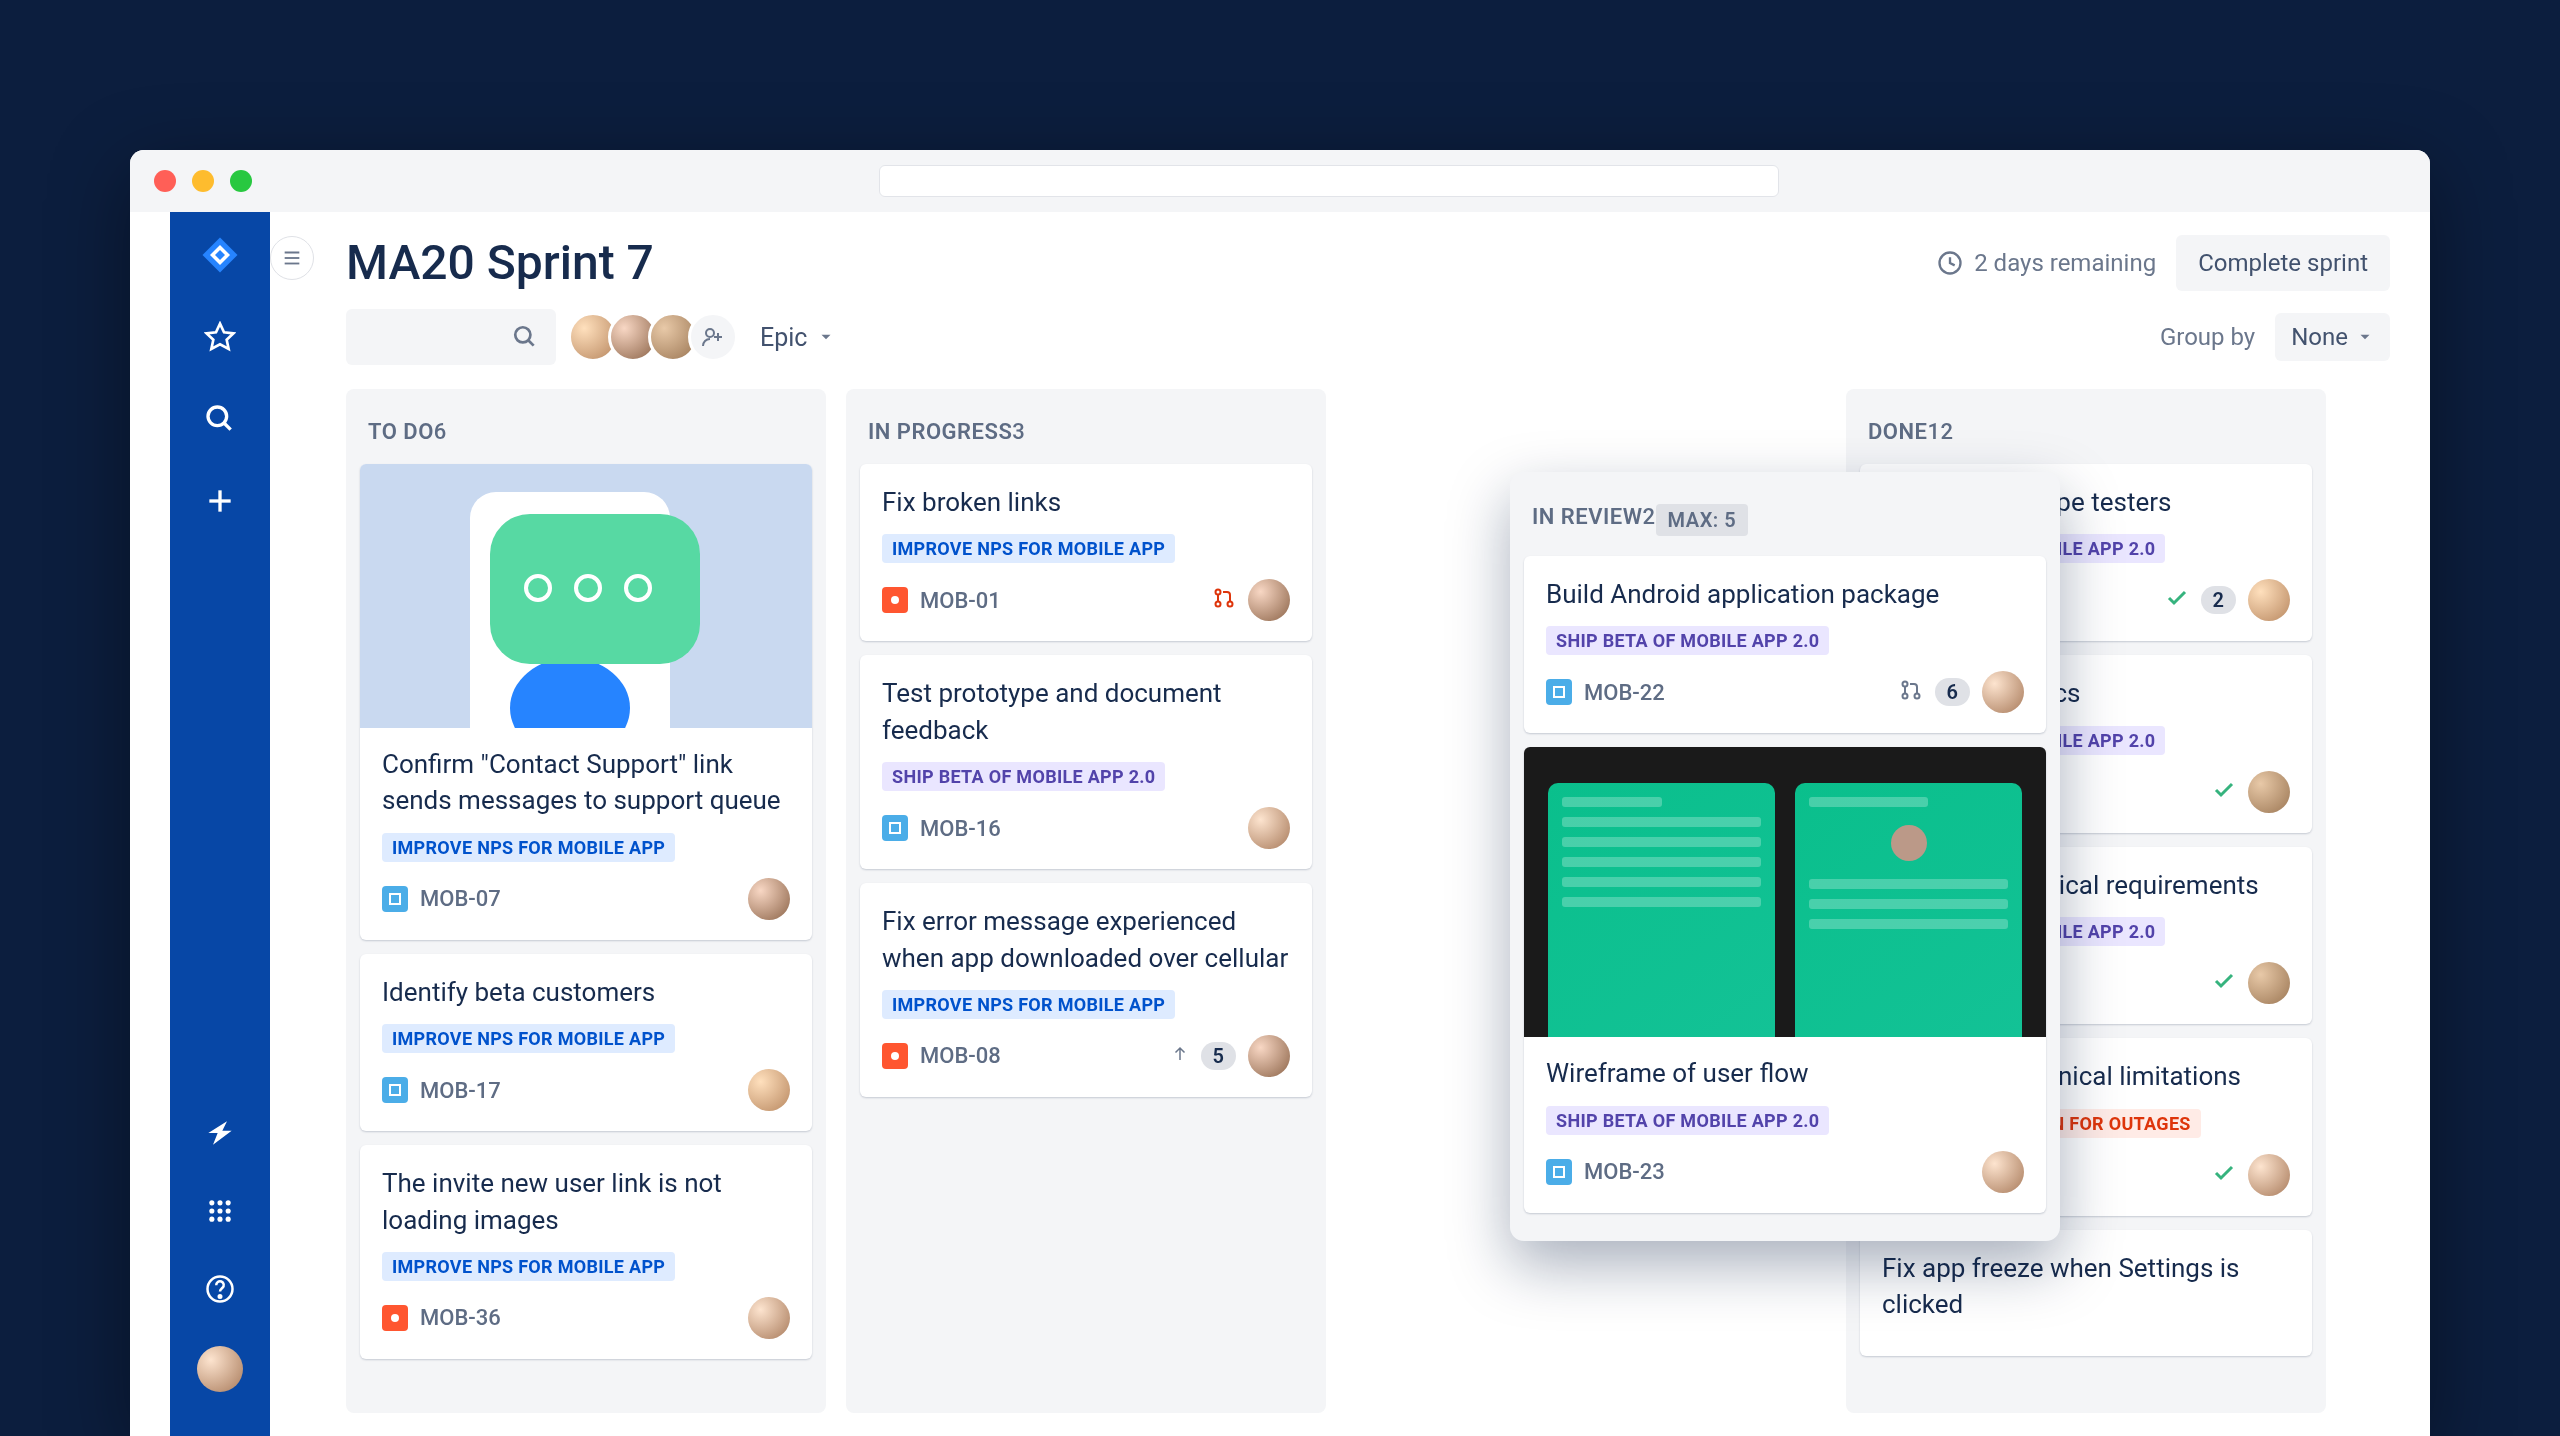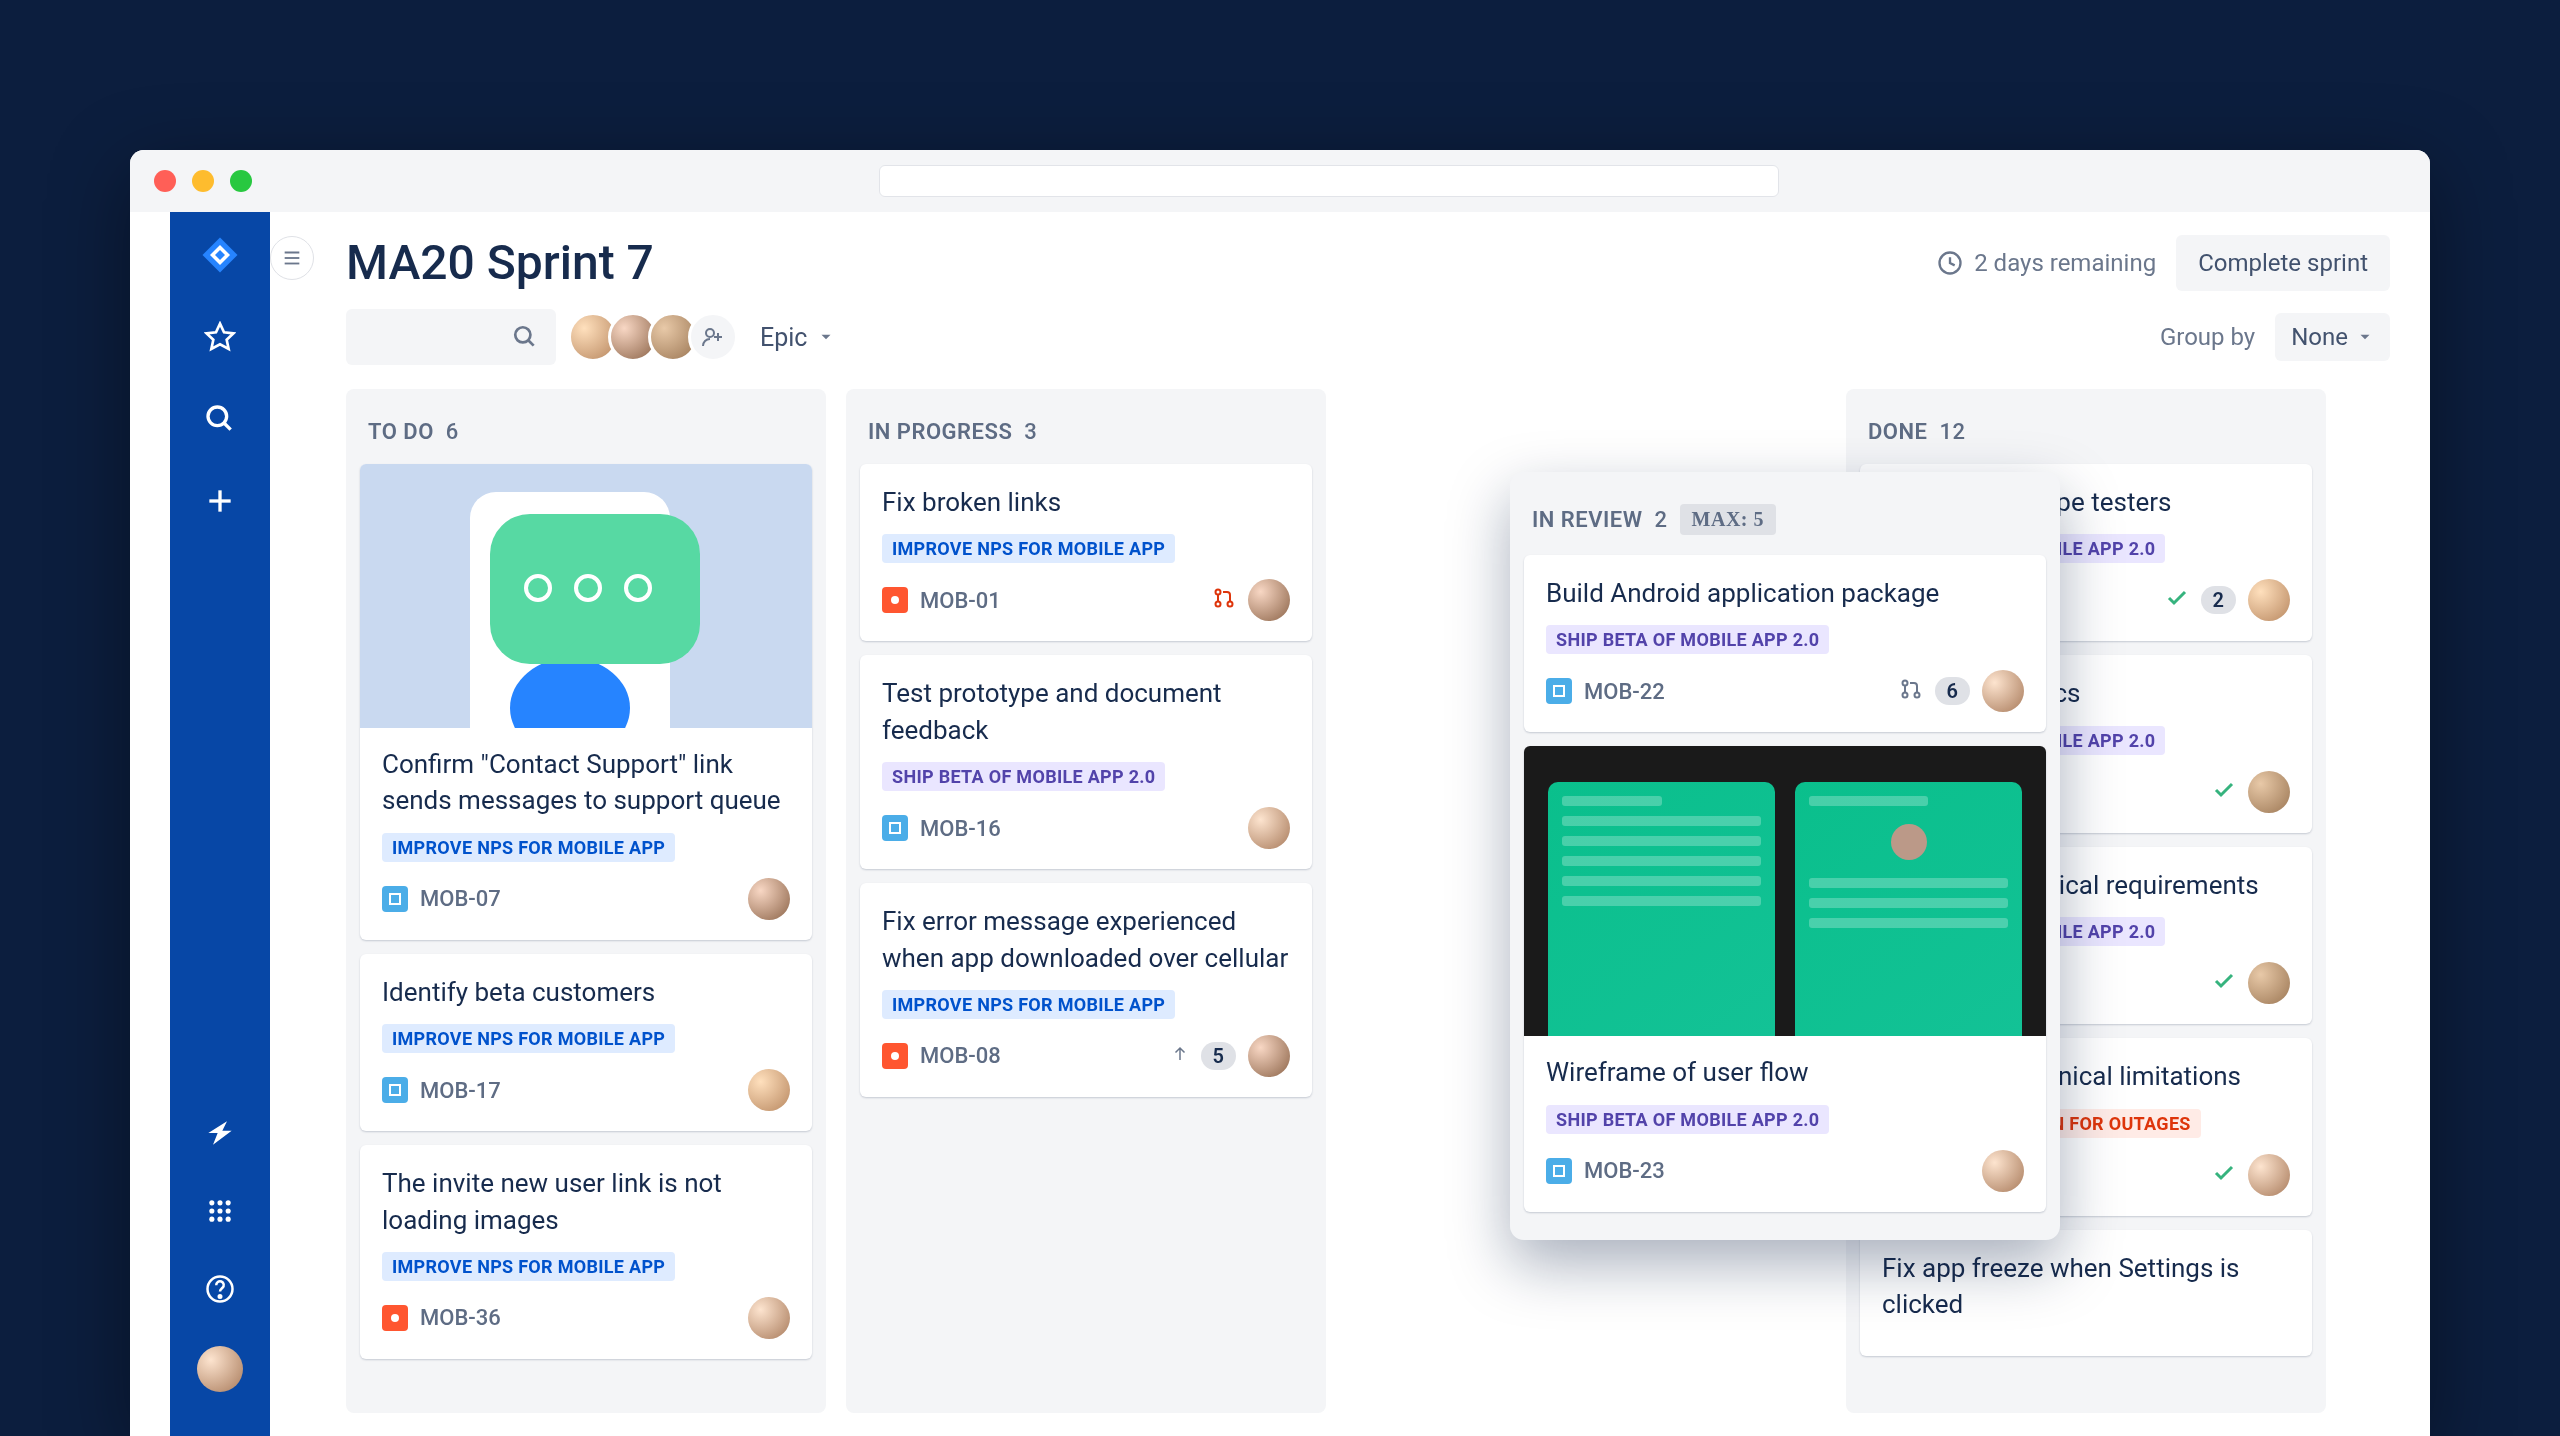--- a/index.html
+++ b/index.html
@@ -25,23 +25,23 @@
 .toolbar { display:flex; align-items:center; padding:0 0 24px 56px; gap:22px; }
 .searchbox { width:210px; height:56px; background:#f4f5f7; border-radius:6px; display:flex; align-items:center; justify-content:flex-end; padding:0 18px; }
 .avatars { display:flex; }
 .av { width:50px; height:50px; border-radius:50%; border:3px solid #fff; margin-left:-10px; background-size:cover; }
 .av-add { background:#f4f5f7; display:flex; align-items:center; justify-content:center; color:#6b778c; }
 .epic-dd { display:flex; align-items:center; gap:10px; color:#42526e; font-size:25px; cursor:pointer; }
 .toolbar-right { margin-left:auto; display:flex; align-items:center; gap:20px; color:#6b778c; font-size:24px; }
 .groupby-none { display:flex; align-items:center; gap:8px; background:#f4f5f7; padding:10px 16px; border-radius:6px; color:#42526e; cursor:pointer; }
 .board { display:flex; gap:20px; padding-left:56px; height:calc(100% - 200px); overflow:hidden; }
 .col { width:480px; background:#f4f5f7; border-radius:8px; padding:16px 0; flex-shrink:0; overflow:hidden; }
-.col-hdr { display:flex; align-items:center; gap:12px; padding:14px 22px 20px; color:#5e6c84; font-size:22px; font-weight:600; letter-spacing:.5px; }
+.col-hdr { display:flex; align-items:flex-start; padding:14px 22px 20px; color:#5e6c84; font-size:22px; font-weight:600; letter-spacing:.5px; }
 .col-count { color:#5e6c84; font-weight:500; }
-.max-badge { background:#dfe1e6; padding:4px 12px; border-radius:4px; font-size:20px;font-family:Liberation Serif, serif; }
+.max-badge { background:#dfe1e6; padding:4px 12px; border-radius:4px; font-size:20px; }
 .cards { display:flex; flex-direction:column; gap:14px; padding:0 14px; }
 .card { background:#fff; border-radius:6px; box-shadow:0 1px 2px rgba(9,30,66,.2); padding:20px 22px; }
 .card-title { font-size:26px; color:#172b4d; line-height:1.4; margin-bottom:14px; }
 .epic-tag { display:inline-block; padding:4px 10px; border-radius:4px; font-size:18px; font-weight:700; letter-spacing:.3px; margin-bottom:16px; }
 .epic-blue { background:#deebff; color:#0052cc; }
 .epic-purple { background:#eae6ff; color:#5243aa; }
 .epic-red { background:#ffebe6; color:#de350b; }
 .card-ft { display:flex; align-items:center; gap:12px; }
 .issue-icon { width:26px; height:26px; border-radius:4px; display:flex; align-items:center; justify-content:center; flex-shrink:0; }
 .ic-story{background:#36b37e}.ic-task{background:#4bade8}.ic-bug{background:#ff5630}

